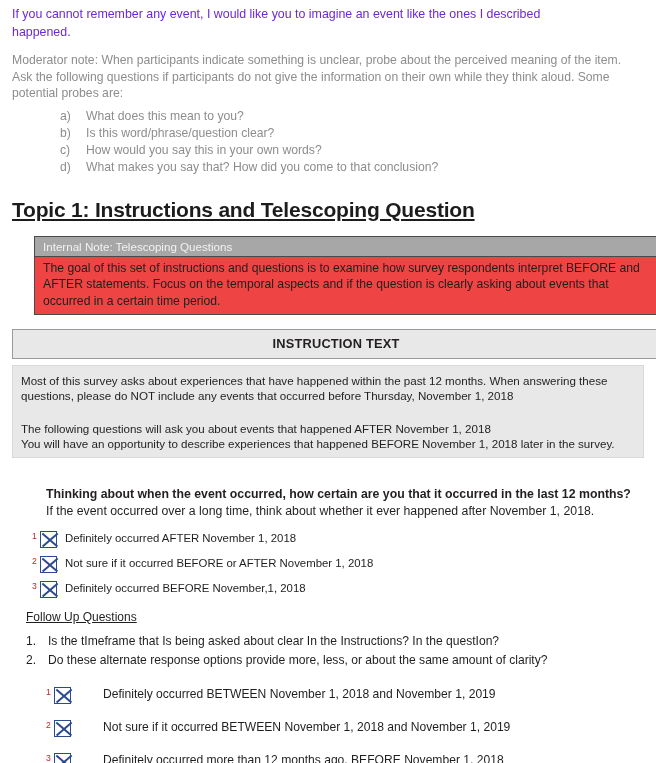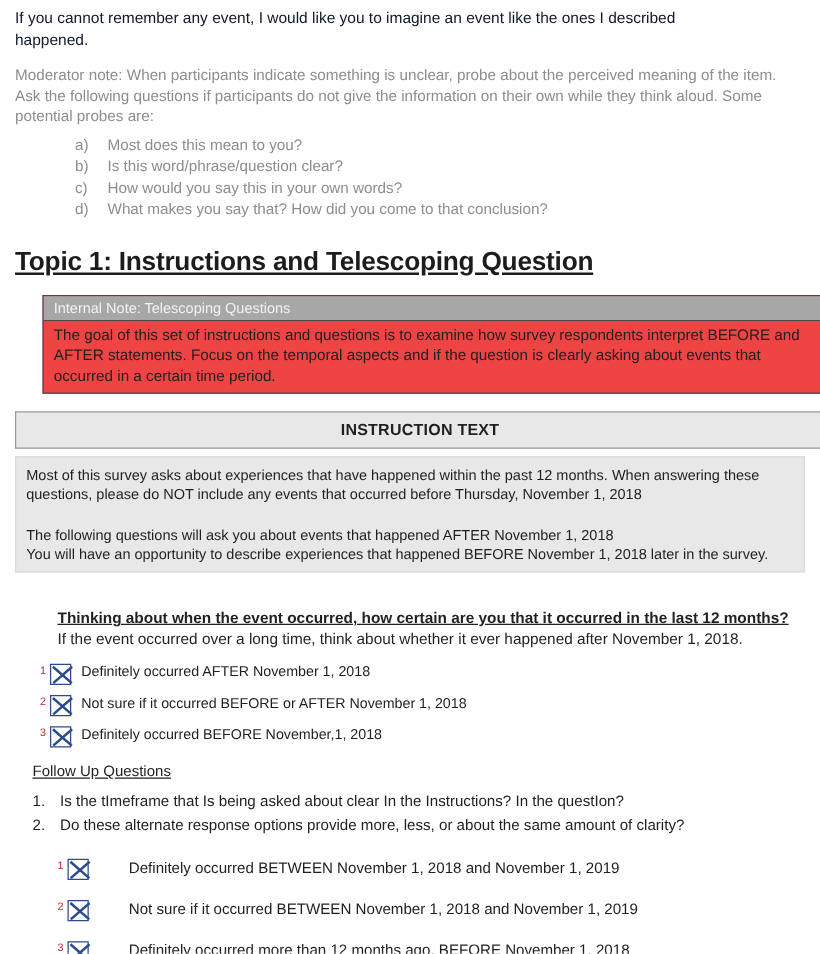--- a/index.html
+++ b/index.html
@@ -20,21 +20,21 @@
     height: 763px;
     box-sizing: border-box;
     padding: 6px 12px 0 12px;
     position: relative;
   }
 
   
   .intro-line {
     font-size: 12.4px;
     line-height: 16px;
-    color: #0f172a;
+    color: #6d28d9;
     margin: 0 0 2px 0;
   }
   .gray-para {
     font-size: 12.2px;
     line-height: 16.5px;
     color: #8d8d8d;
     margin: 12px 0 0 0;
   }
   .probe-list {
     margin: 6px 0 0 0;
@@ -112,21 +112,21 @@
   .instr-body p { margin: 0; }
   .instr-body p.spaced { margin-top: 18px; }
 
   
   .question {
     margin: 28px 0 0 34px;
     width: 590px;
     font-size: 12.3px;
     line-height: 17px;
   }
-  .question b { font-weight: bold; text-decoration: underline; }
+  .question b { font-weight: bold; }
 
   .opts {
     margin: 10px 0 0 20px;
   }
   .opt {
     display: flex;
     align-items: flex-start;
     margin-bottom: 7px;
   }
   .opt-num {
@@ -201,21 +201,21 @@
 <div class="page">
 
   <p class="intro-line">If you cannot remember any event, I would like you to imagine an event like the ones I described</p>
   <p class="intro-line">happened.</p>
 
   <p class="gray-para">Moderator note: When participants indicate something is unclear, probe about the perceived meaning of the item. Ask the following questions if participants do not give the information on their own while they think aloud. Some potential probes are:</p>
 
   <ul class="probe-list">
     <li>
       <span class="marker">a)</span>
-      <span>Most does this mean to you?</span>
+      <span>What does this mean to you?</span>
     </li>
     <li>
       <span class="marker">b)</span>
       <span>Is this word/phrase/question clear?</span>
     </li>
     <li>
       <span class="marker">c)</span>
       <span>How would you say this in your own words?</span>
     </li>
     <li>

